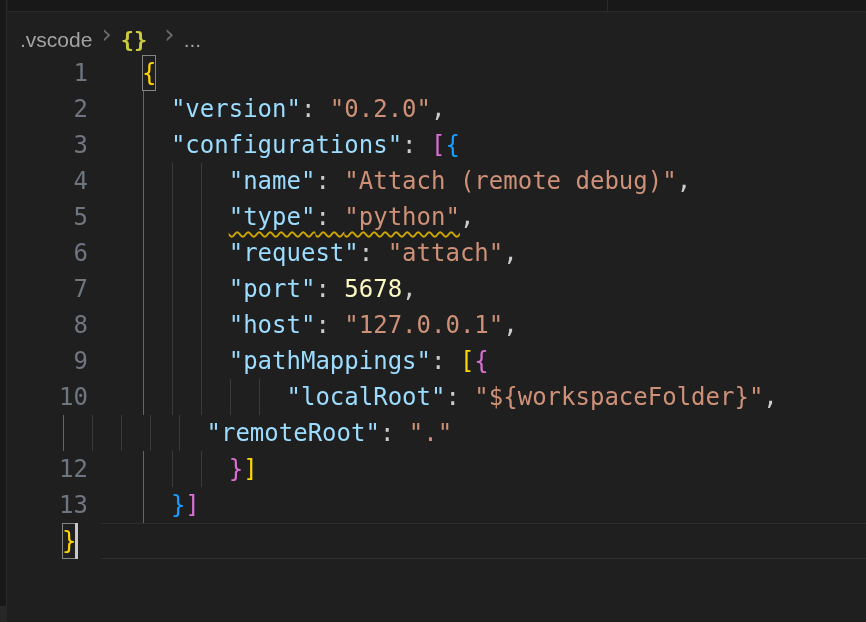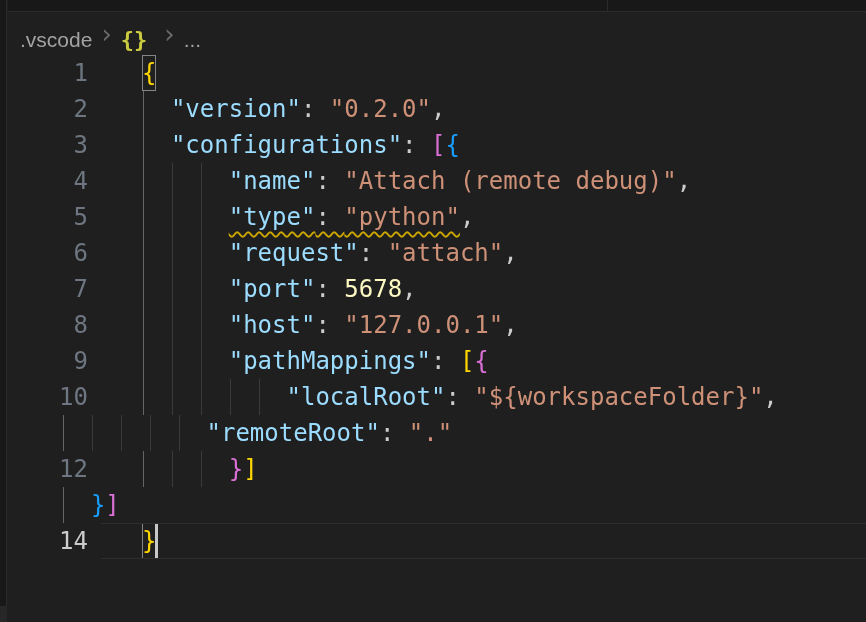--- a/index.html
+++ b/index.html
@@ -102,21 +102,21 @@
         <div class="content"><div class="guide active" style="left: 1px;"></div><div class="guide" style="left: 29.91px;"></div><div class="guide" style="left: 58.82px;"></div><div class="guide" style="left: 87.73px;"></div><div class="guide" style="left: 116.64px;"></div><span class="tok tk-p">          </span><span class="tok tk-k">"localRoot"</span><span class="tok tk-p">: </span><span class="tok tk-s">"${workspaceFolder}"</span><span class="tok tk-p">,</span></div>
       </div>
       <div class="line">
         <div class="content"><div class="guide active" style="left: 1px;"></div><div class="guide" style="left: 29.91px;"></div><div class="guide" style="left: 58.82px;"></div><div class="guide" style="left: 87.73px;"></div><div class="guide" style="left: 116.64px;"></div><span class="tok tk-p">          </span><span class="tok tk-k">"remoteRoot"</span><span class="tok tk-p">: </span><span class="tok tk-s">"."</span></div>
       </div>
       <div class="line">
         <div class="gutter">12</div>
         <div class="content"><div class="guide active" style="left: 1px;"></div><div class="guide" style="left: 29.91px;"></div><div class="guide" style="left: 58.82px;"></div><span class="tok tk-p">      </span><span class="tok tk-b2">}</span><span class="tok tk-b1">]</span></div>
       </div>
       <div class="line">
+        <div class="gutter">13</div>
         <div class="content"><div class="guide active" style="left: 1px;"></div><span class="tok tk-p">  </span><span class="tok tk-b3">}</span><span class="tok tk-b2">]</span></div>
       </div>
       <div class="line current">
-        <div class="gutter active">14</div>
         <div class="content"><span class="tok tk-b1 match">}</span><div class="cursor" style="left: 13.455px;"></div></div>
       </div>
     </div>
 
 </div>
 
 </body></html>

